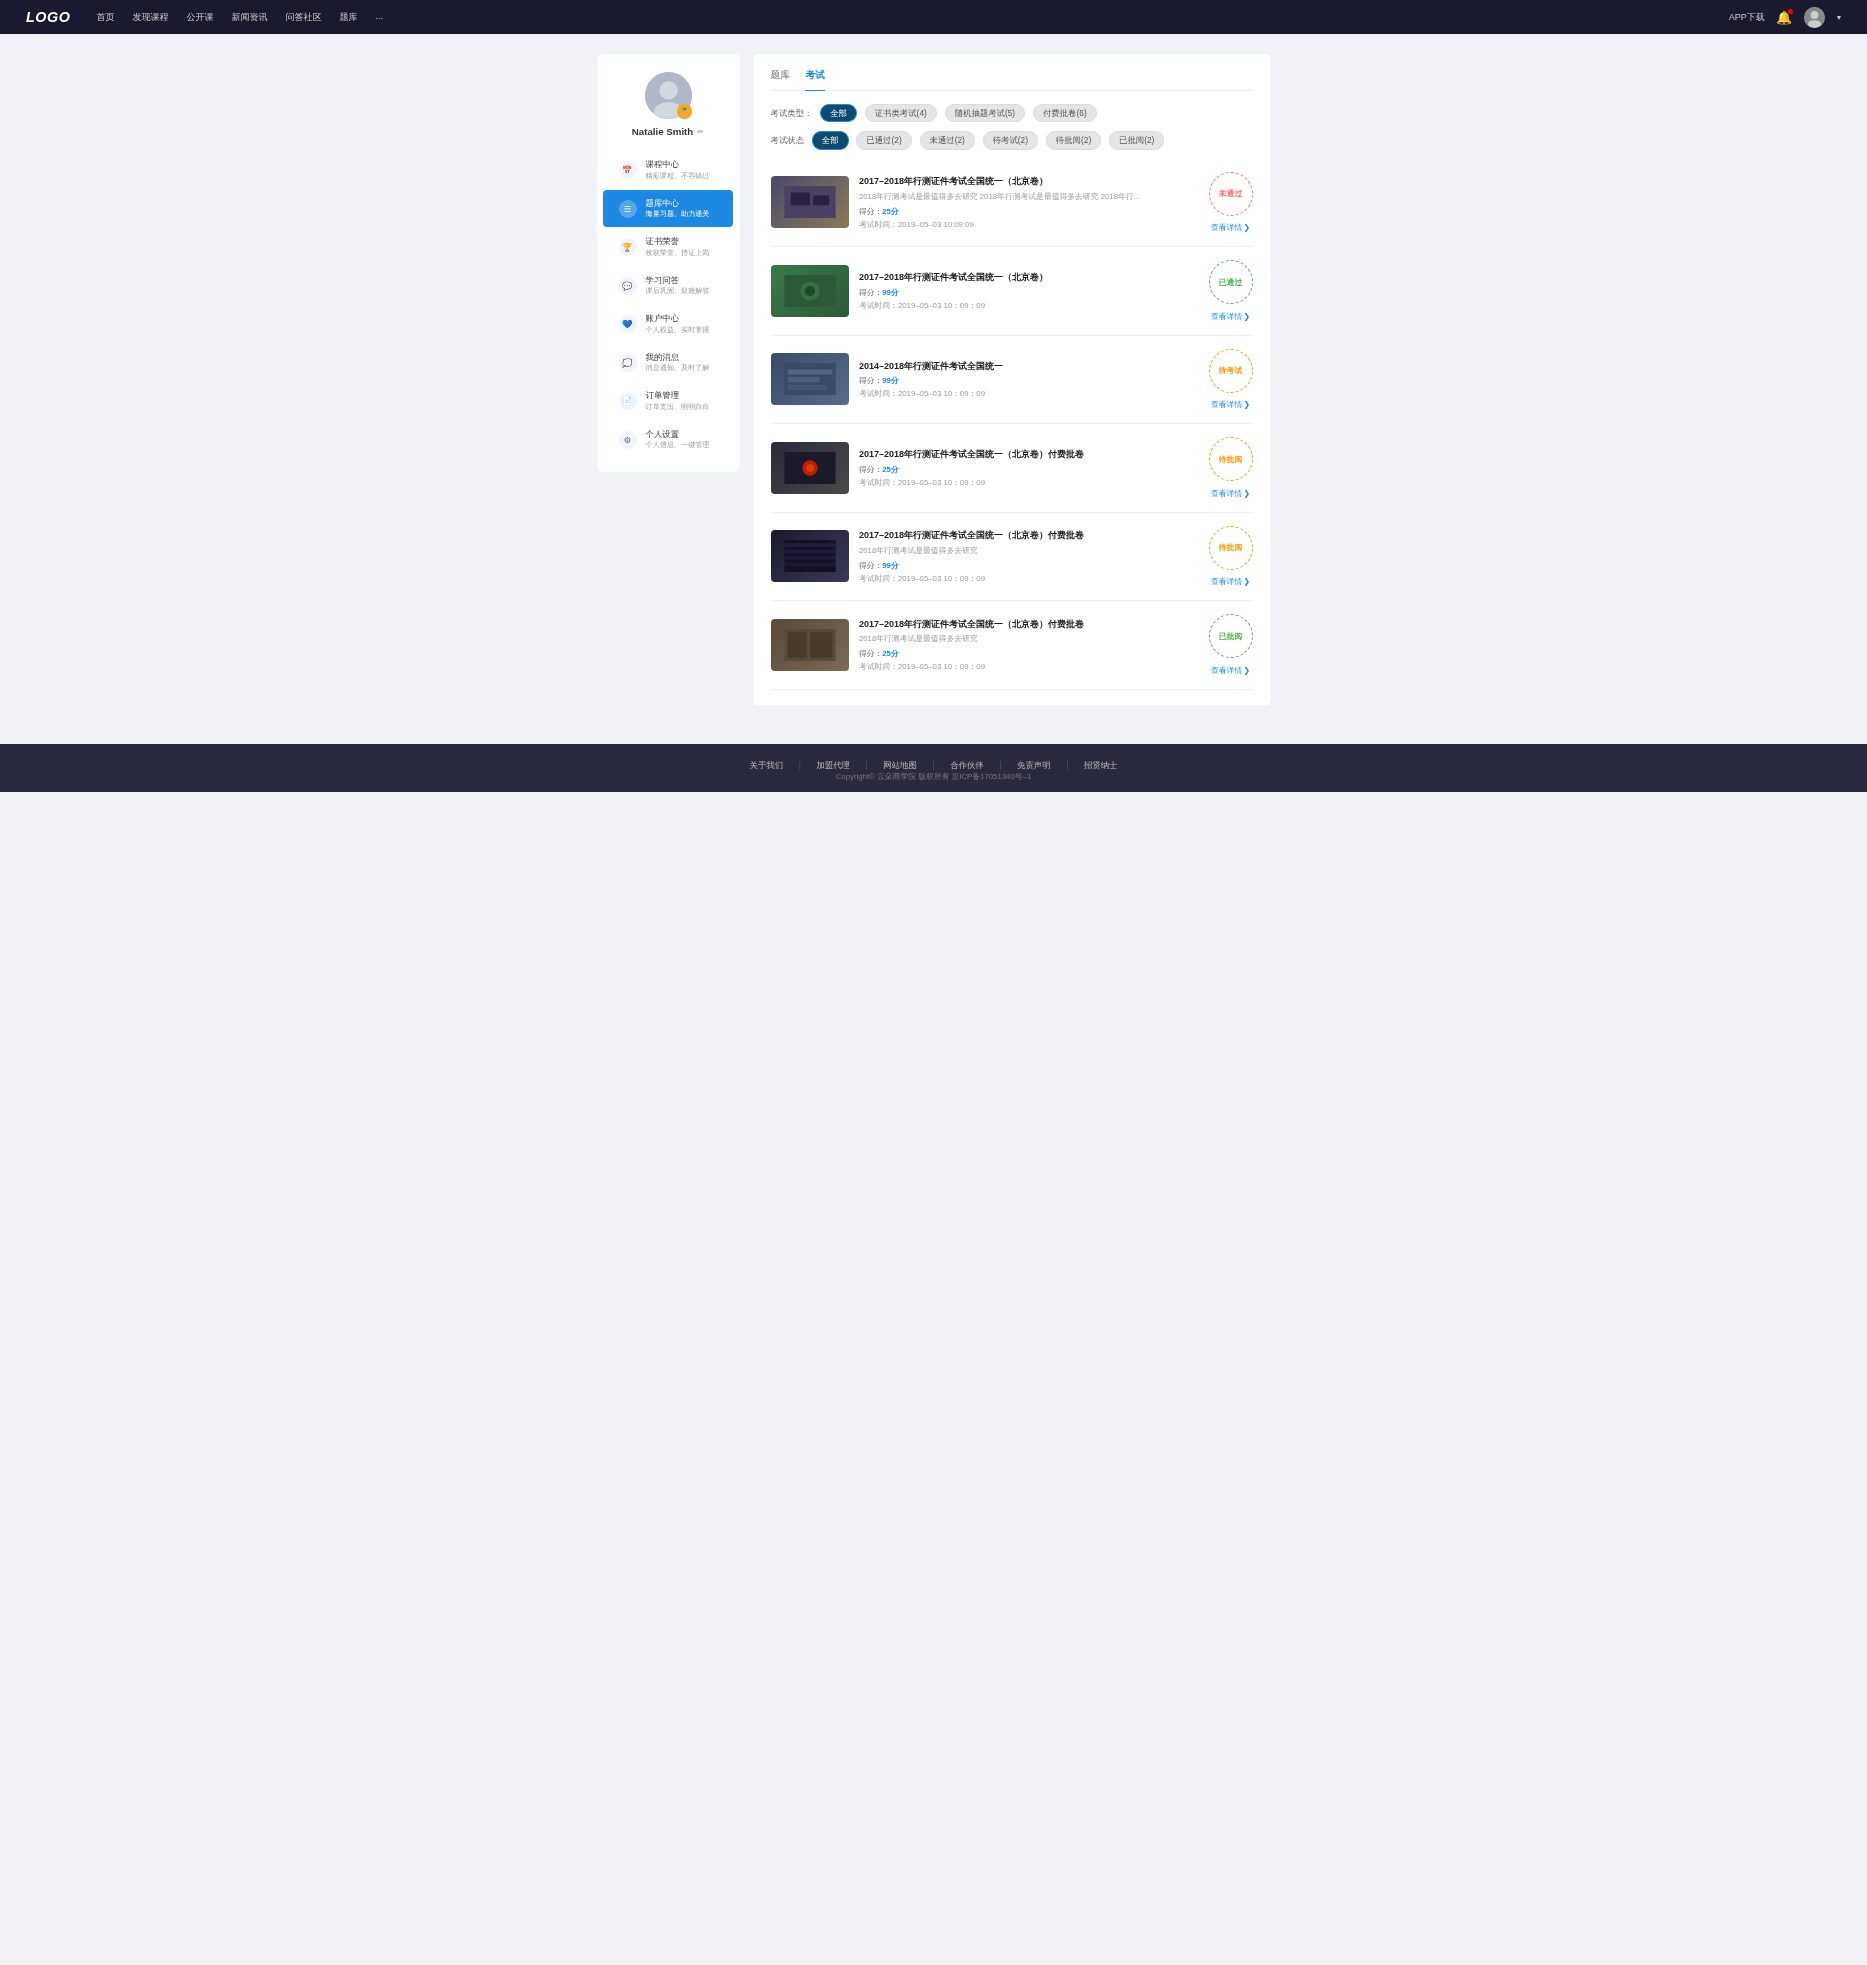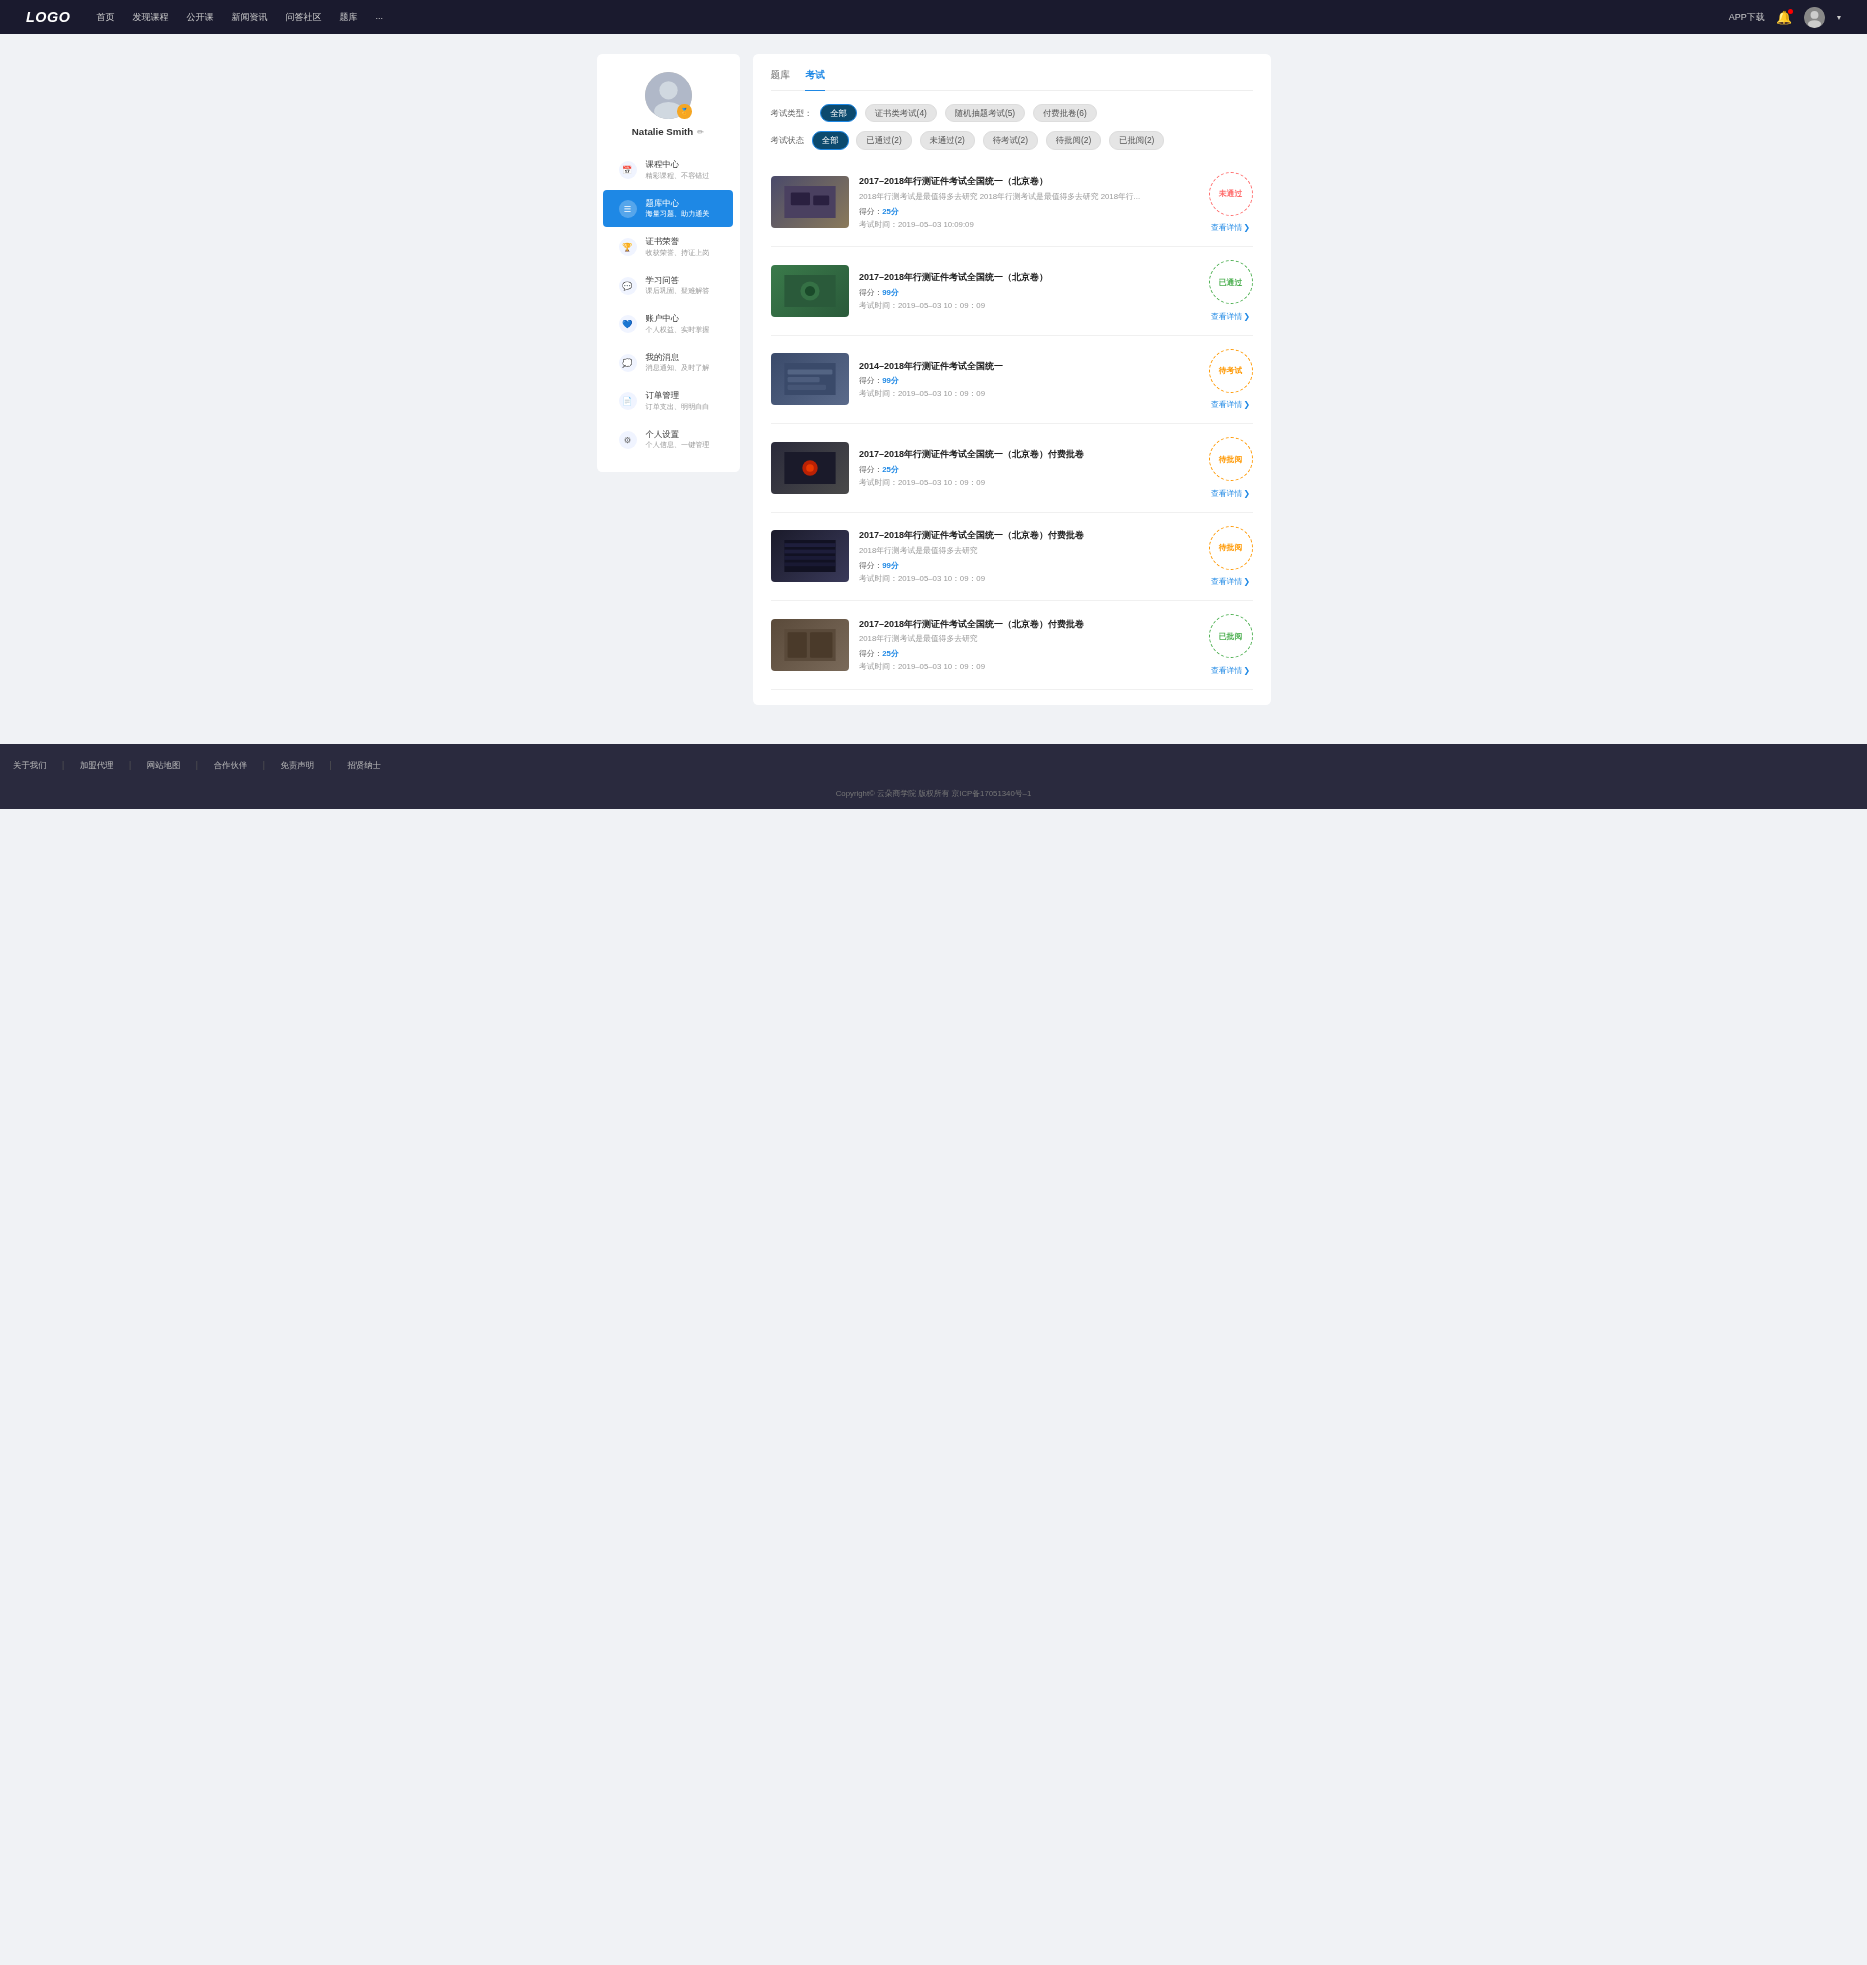--- a/index.html
+++ b/index.html
@@ -324,22 +324,23 @@
     
     .footer {
       background: #2a2a3e;
       color: #aaa;
       text-align: center;
       padding: 15.6px 13px 10.4px;
       margin-top: 19.5px;
     }
     .footer-links {
       display: flex;
+      justify-content: center;
       gap: 15.6px;
-      margin-bottom: 17px;
+      margin-bottom: 0;
       flex-wrap: wrap;
     }
     .footer-link {
       font-size: 8.4px;
       color: #bbb;
       cursor: pointer;
     }
     .footer-sep { color: #555; font-size: 8.4px; }
     .footer-copyright {
       font-size: 7.8px;

